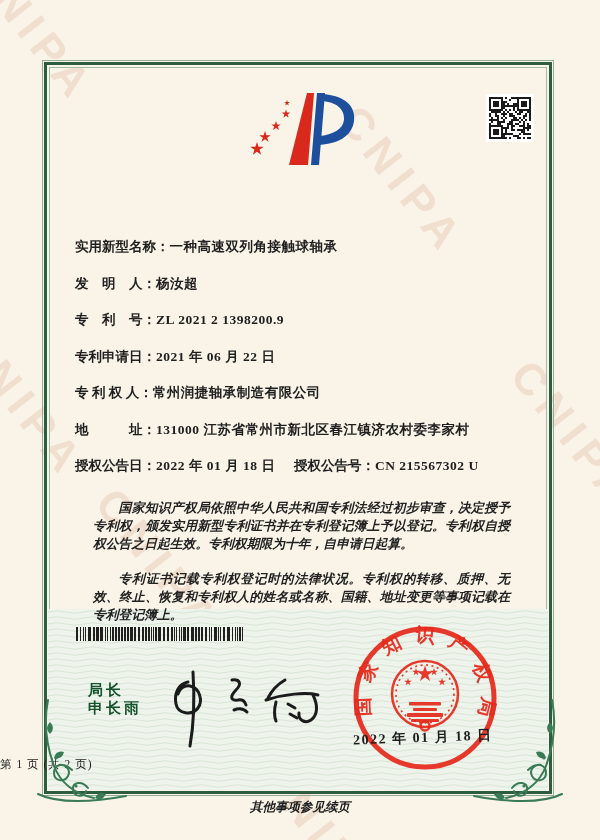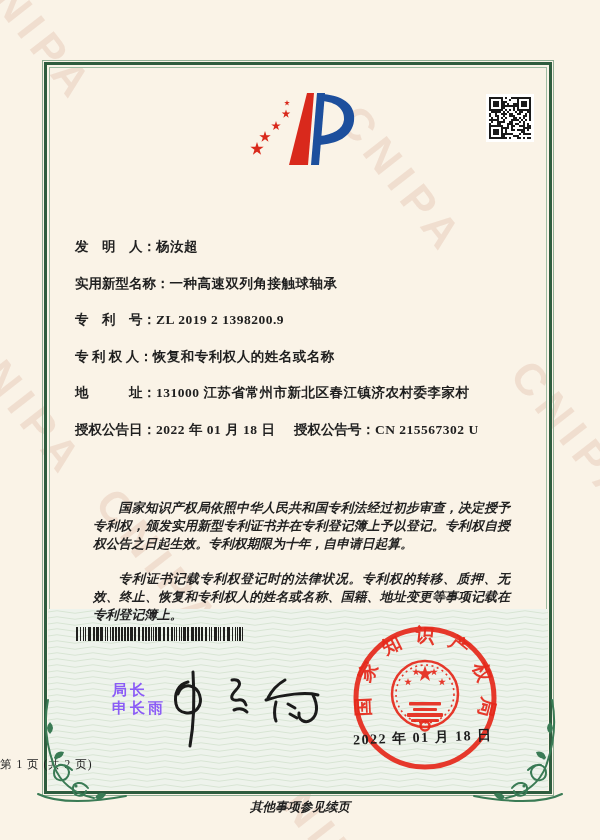--- a/index.html
+++ b/index.html
@@ -45,21 +45,21 @@
     position:absolute; left:77px; top:483px; width:449px;
     font-size:12.8px; line-height:18.2px; font-style:italic; font-weight:600; color:#222;
     text-align:justify;
   }
   .paras p{margin:16px; text-indent:2em;}
   .barcode{position:absolute; left:76px; top:627px; width:172px; height:14px; font-size:0;}
   .barcode i{display:inline-block; height:14px; background:#20201e; vertical-align:top;}
   .signer-title,.signer-name{
     position:absolute; left:88px;
     font-family:Liberation Sans, sans-serif;
-    font-weight:bold; font-size:15px; letter-spacing:3px; color:#8b5cf6;margin-left:24px;
+    font-weight:bold; font-size:15px; letter-spacing:3px; color:#14532d;
   }
   .signer-title{top:681px;} .signer-name{top:699px;}
   .signature{position:absolute; left:148px; top:650px; overflow:visible;}
   .seal{position:absolute; left:349px; top:622px;}
   .page-line{position:absolute; left:0; top:757px; width:600px; text-align:left; font-size:11.5px; letter-spacing:1px;}
   .note{position:absolute; left:0; top:799px; width:600px; text-align:center; font-size:12.5px; font-style:italic; font-weight:600;}
   .corner{position:absolute; overflow:visible;}
   .corner-left{left:34px; top:696px;}
   .corner-right{left:466px; top:696px;}
 </style>
@@ -348,30 +348,33 @@
       <rect x="31" y="43" width="2" height="2" fill="#1a1a1a"></rect>
       <rect x="33" y="43" width="2" height="2" fill="#1a1a1a"></rect>
       <rect x="37" y="43" width="2" height="2" fill="#1a1a1a"></rect>
       <rect x="41" y="43" width="2" height="2" fill="#1a1a1a"></rect>
       <rect x="43" y="43" width="2" height="2" fill="#1a1a1a"></rect>
     </svg>
 
 
   <div class="fields">
     <div class="frow">
+      <span class="flabel">实用新型名称：</span><span class="fvalue">一种高速双列角接触球轴承</span>
+    </div>
+    <div class="frow">
       <span class="flabel">发　明　人：</span><span class="fvalue">杨汝超</span>
     </div>
     <div class="frow">
-      <span class="flabel">实用新型名称：</span><span class="fvalue">一种高速双列角接触球轴承</span>
-    </div>
-    <div class="frow">
-      <span class="flabel">专　利　号：</span><span class="fvalue">ZL 2019 2 1398200.9</span>
-    </div>
-    <div class="frow">
-      <span class="flabel">专 利 权 人：</span><span class="fvalue">恢复和专利权人的姓名或名称</span>
+      <span class="flabel">专　利　号：</span><span class="fvalue">ZL 2021 2 1398200.9</span>
+    </div>
+    <div class="frow">
+      <span class="flabel">专利申请日：</span><span class="fvalue">2021 年 06 月 22 日</span>
+    </div>
+    <div class="frow">
+      <span class="flabel">专 利 权 人：</span><span class="fvalue">常州润捷轴承制造有限公司</span>
     </div>
     <div class="frow">
       <span class="flabel">地　　　址：</span><span class="fvalue">131000 江苏省常州市新北区春江镇济农村委李家村</span>
     </div>
     <div class="frow grant-row">
       <span class="flabel">授权公告日：</span><span class="fvalue">2022 年 01 月 18 日</span>
       <span class="grant-no">
         <span class="flabel">授权公告号：</span><span class="fvalue">CN 215567302 U</span>
       </span>
     </div>

